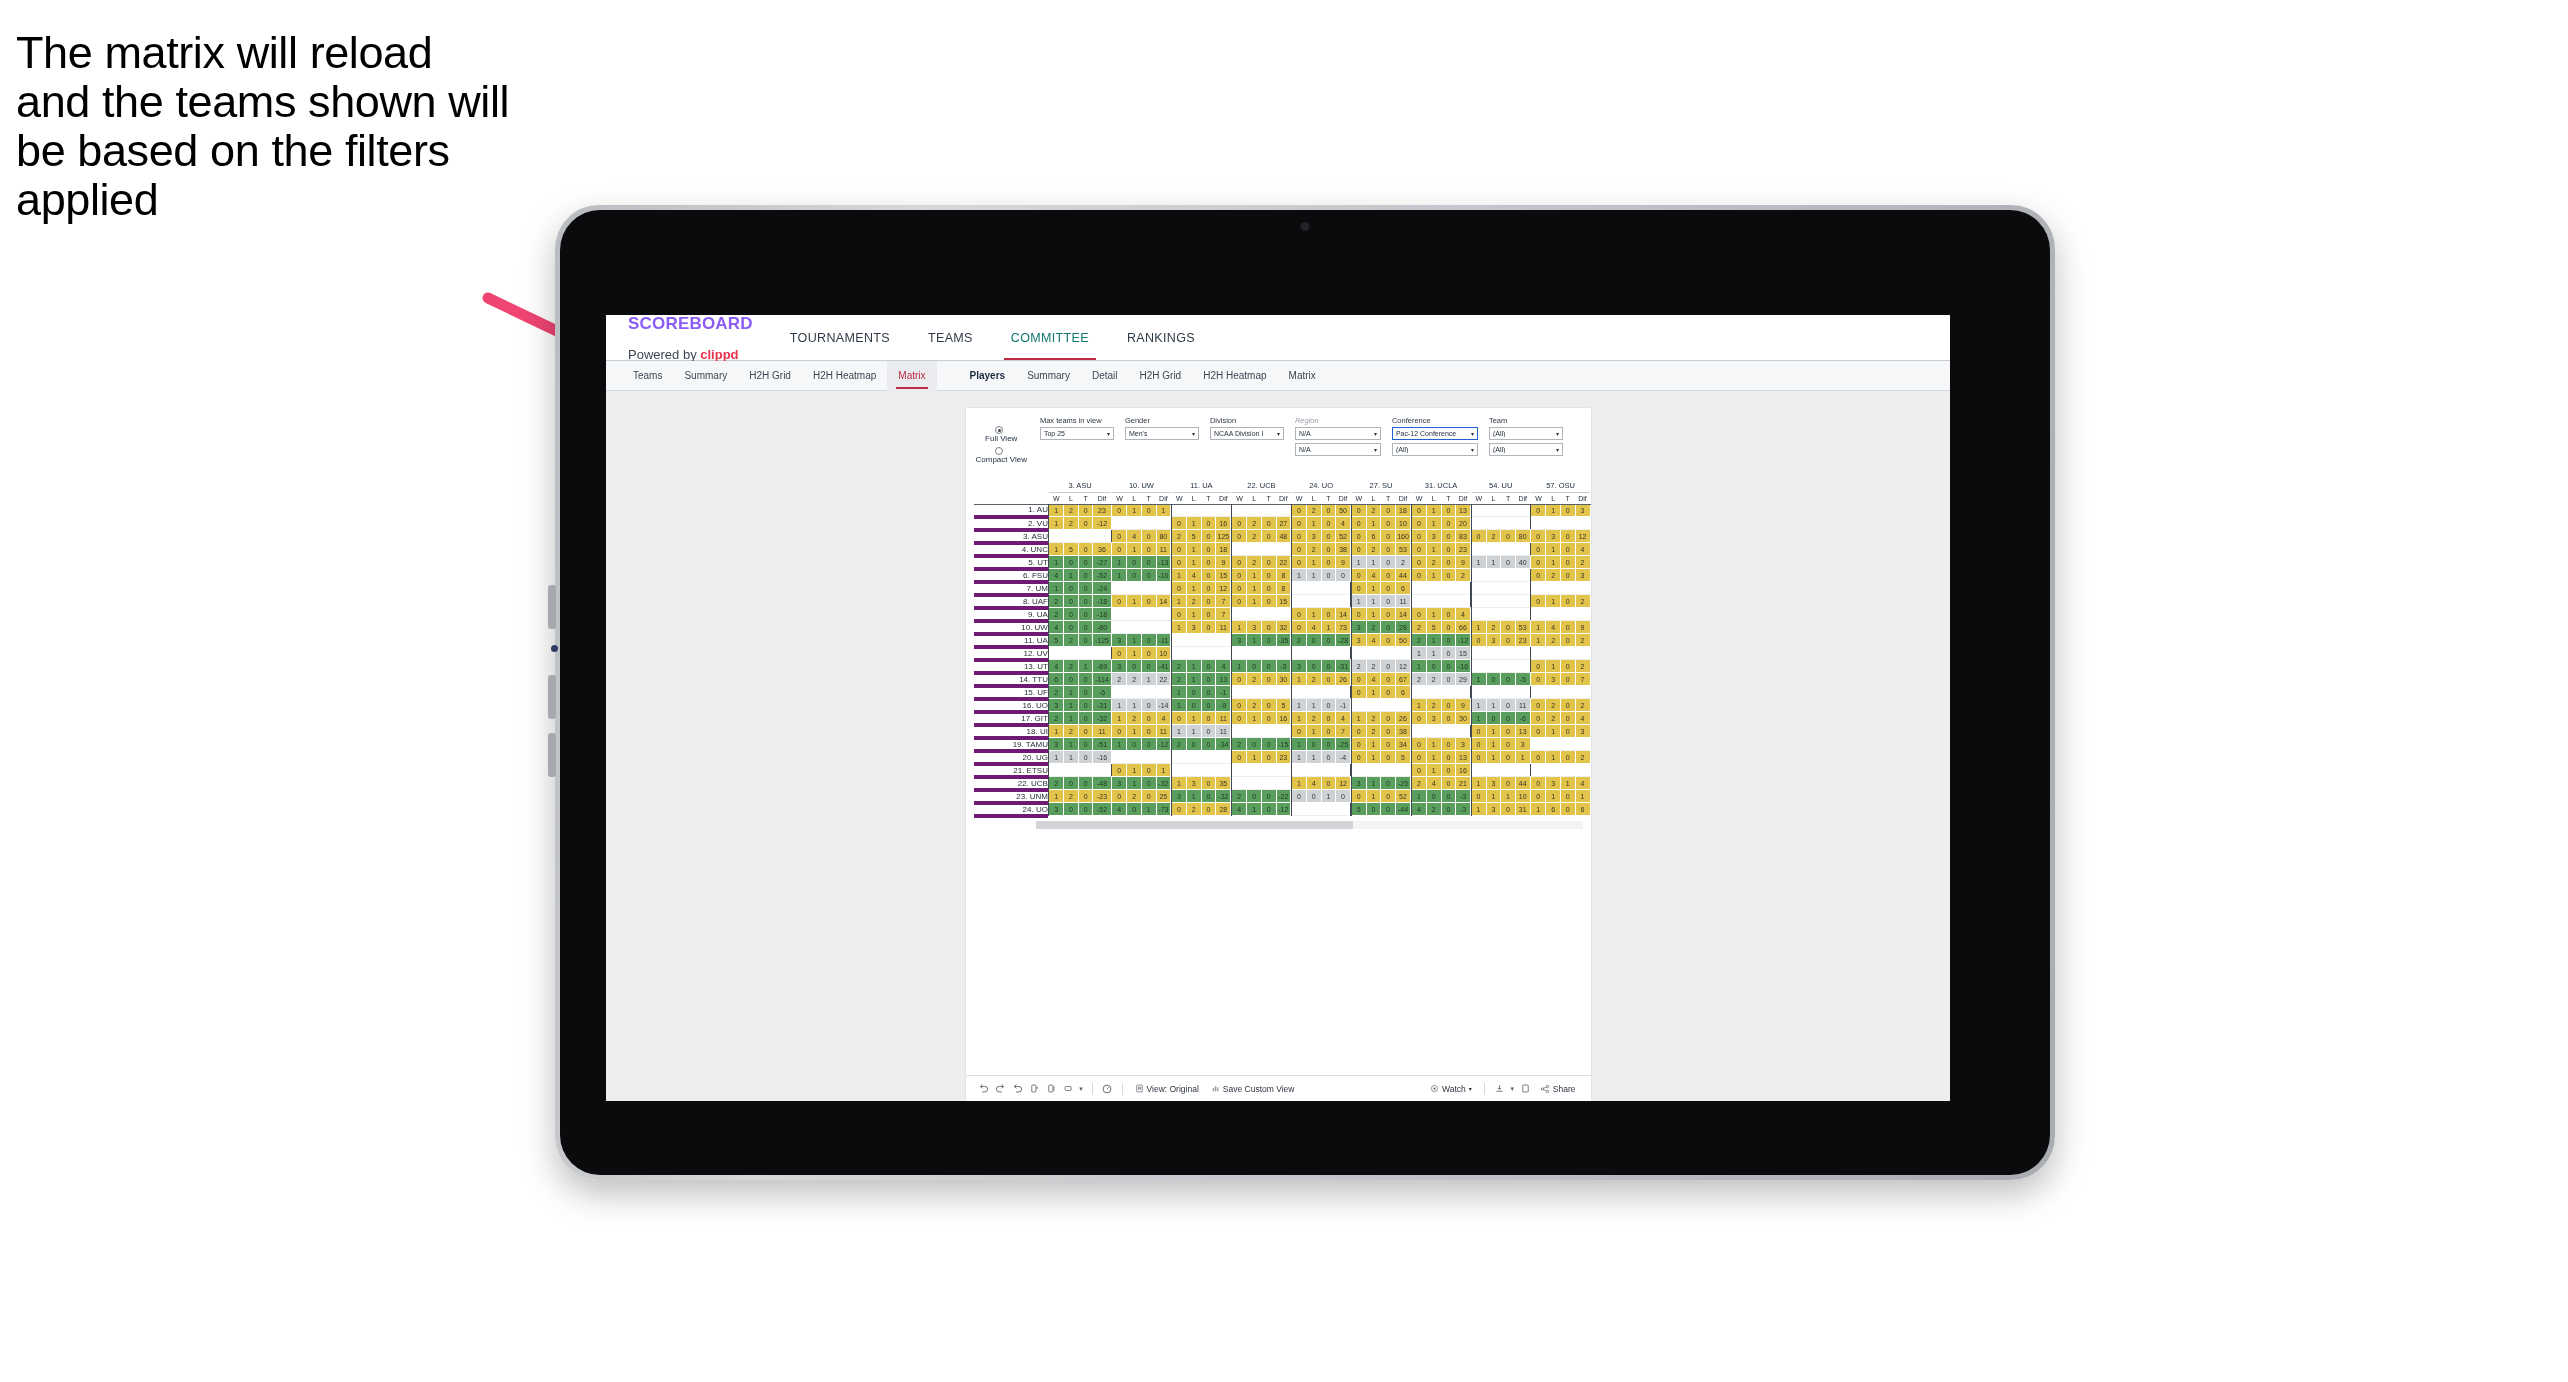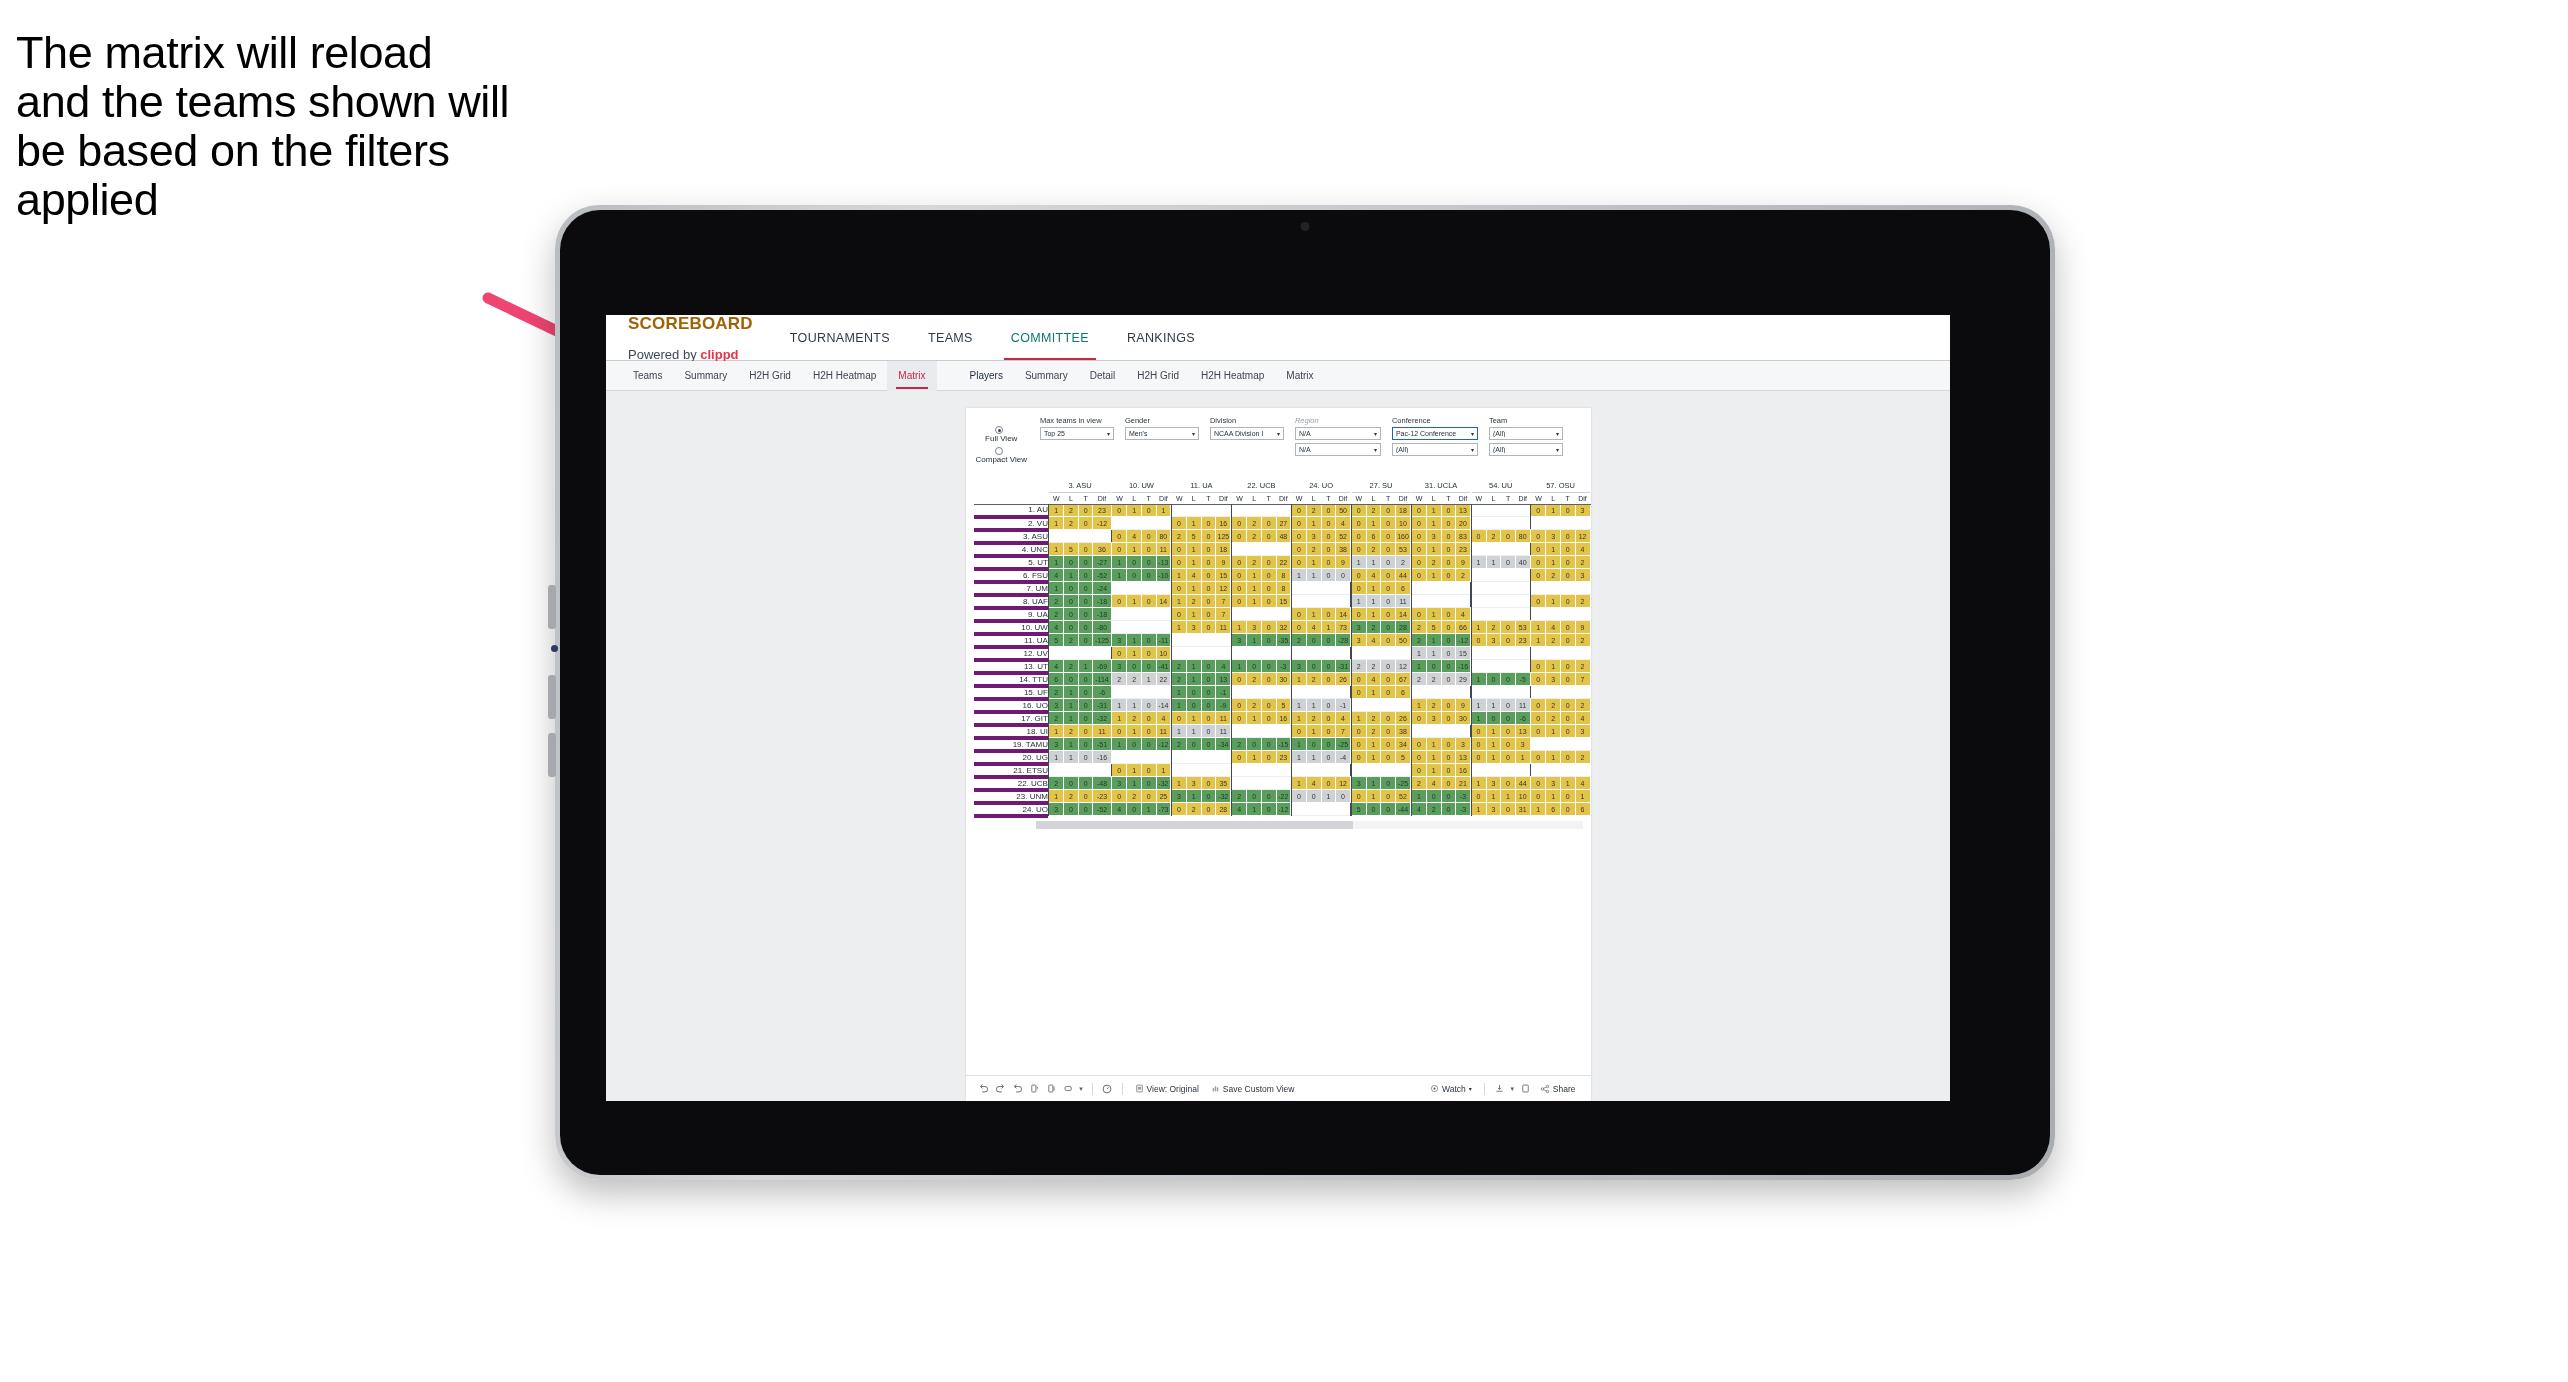--- a/index.html
+++ b/index.html
@@ -77,21 +77,21 @@
     height:46px; background:#ffffff;
     display:flex; align-items:stretch;
     border-bottom:1px solid #c9ccd1;
     flex:0 0 auto;
   }
   #brand {
     display:flex; flex-direction:column; justify-content:center;
     padding:0 18px 0 22px; min-width:136px;
   }
   #brand-name {
-    font-size:17px; font-weight:bold; color:#a16207;
+    font-size:17px; font-weight:bold; color:#8b5cf6;
     letter-spacing:0.2px; line-height:1;
     font-family:"Liberation Sans", sans-serif;
   }
   #brand-sub { font-size:13px; color:#3c4756; margin-top:16px; line-height:1; }
   #brand-sub b { color:#e8334a; font-weight:bold; }
   .topnav-item {
     display:flex; align-items:center; padding:0 19px;
     font-size:12.5px; color:#2f3a47; letter-spacing:0.35px;
     position:relative; cursor:pointer;text-align:center;
   }
@@ -107,21 +107,21 @@
     display:flex; align-items:center;
     border-bottom:1px solid #d4d7db;
     padding-left:16px; flex:0 0 auto;
   }
   .subnav-group { display:flex; align-items:center; }
   .subnav-item {
     font-size:10px; color:#3d4652; padding:0 11px;
     line-height:30px; position:relative; cursor:pointer;
     white-space:nowrap;
   }
-  .subnav-item.bold { font-weight:normal; color:#1b2a3d; }
+  .subnav-item.bold { font-weight:bold; color:#1b2a3d; }
   .subnav-item.sel {
     color:#c02a44; background:#e9ebee;
   }
   .subnav-item.sel::after {
     content:""; position:absolute; left:9px; right:9px; bottom:2px;
     height:2px; background:#c02a44;
   }
   .subnav-gap { width:22px; }
 
   

